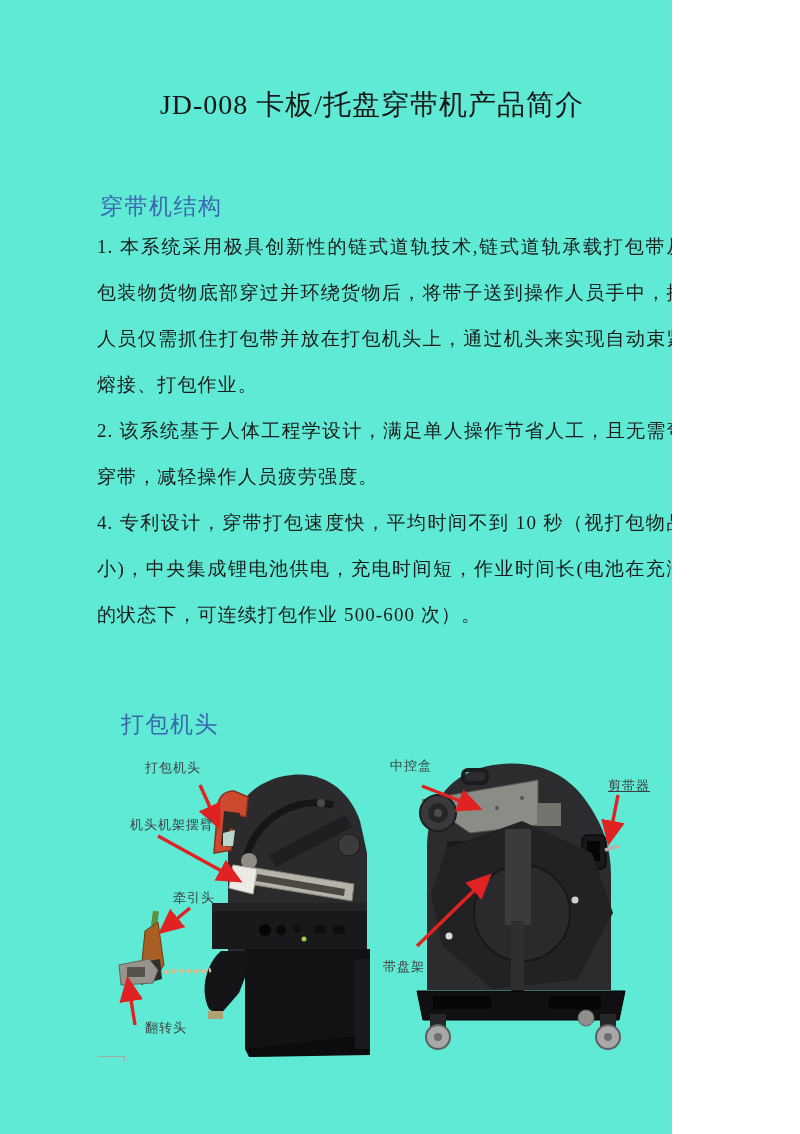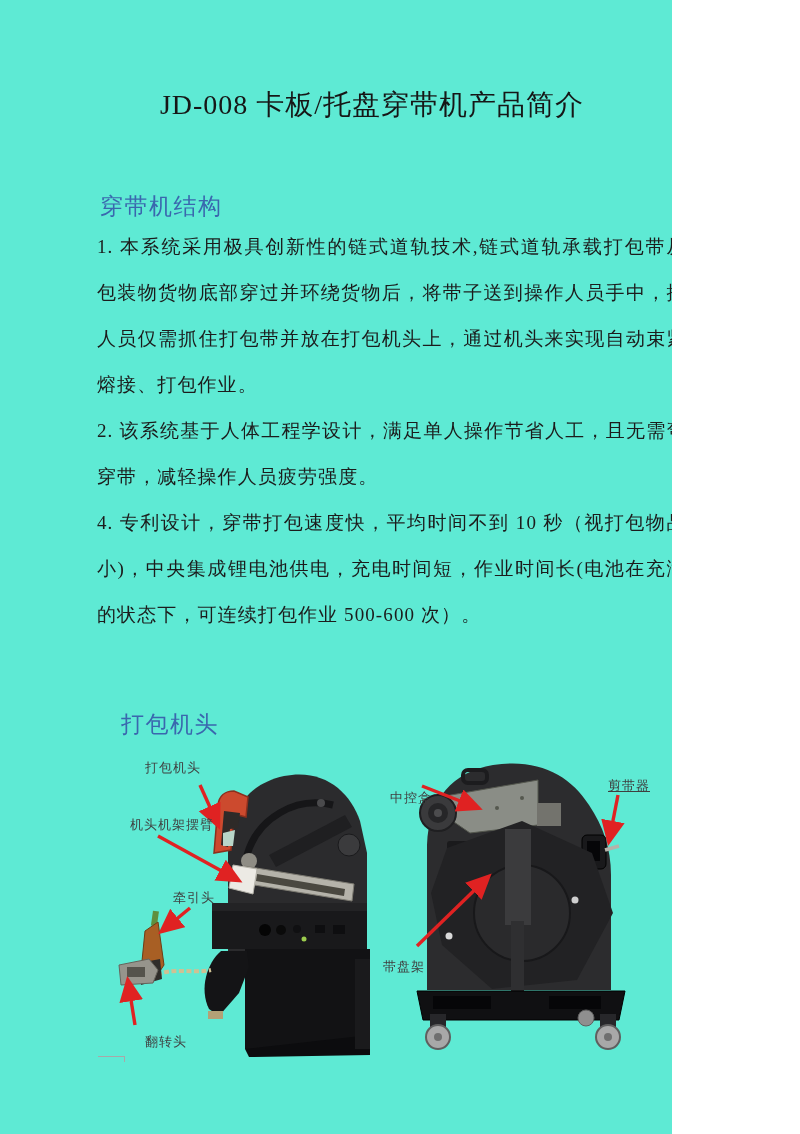--- a/index.html
+++ b/index.html
@@ -24,22 +24,22 @@
   .body-text p{margin:0;}
   .figure{position:absolute;left:97px;top:753px;width:610px;height:312px;}
   .figure svg{position:absolute;left:0;top:0;}
   .part-label{
     position:absolute;font-size:13px;letter-spacing:1px;color:#3f3f3f;white-space:nowrap;
     font-family:"Liberation Serif","DejaVu Serif",serif;
   }
   #label-packing-head{left:48px;top:6px;}
   #label-swing-arm{left:33px;top:63px;text-align:right;}
   #label-traction-head{left:76px;top:136px;}
-  #label-flip-head{left:48px;top:280px;}
-  #label-control-box{left:293px;top:36px;}
+  #label-flip-head{left:48px;top:266px;}
+  #label-control-box{left:293px;top:4px;}
   #label-cutter{left:511px;top:24px;text-decoration:underline;}
   #label-reel-frame{left:286px;top:205px;}
   .corner-mark{position:absolute;}
   #mark-bottom-left{left:98px;top:1056px;width:26px;height:5px;border-top:1px solid #a8a8a8;border-right:1px solid #a8a8a8;}
   #mark-bottom-right{left:681px;top:1059px;width:26px;height:5px;border-top:1px solid #a8a8a8;border-left:1px solid #a8a8a8;}
 </style>
 </head>
 <body>
 
 <div class="page">

